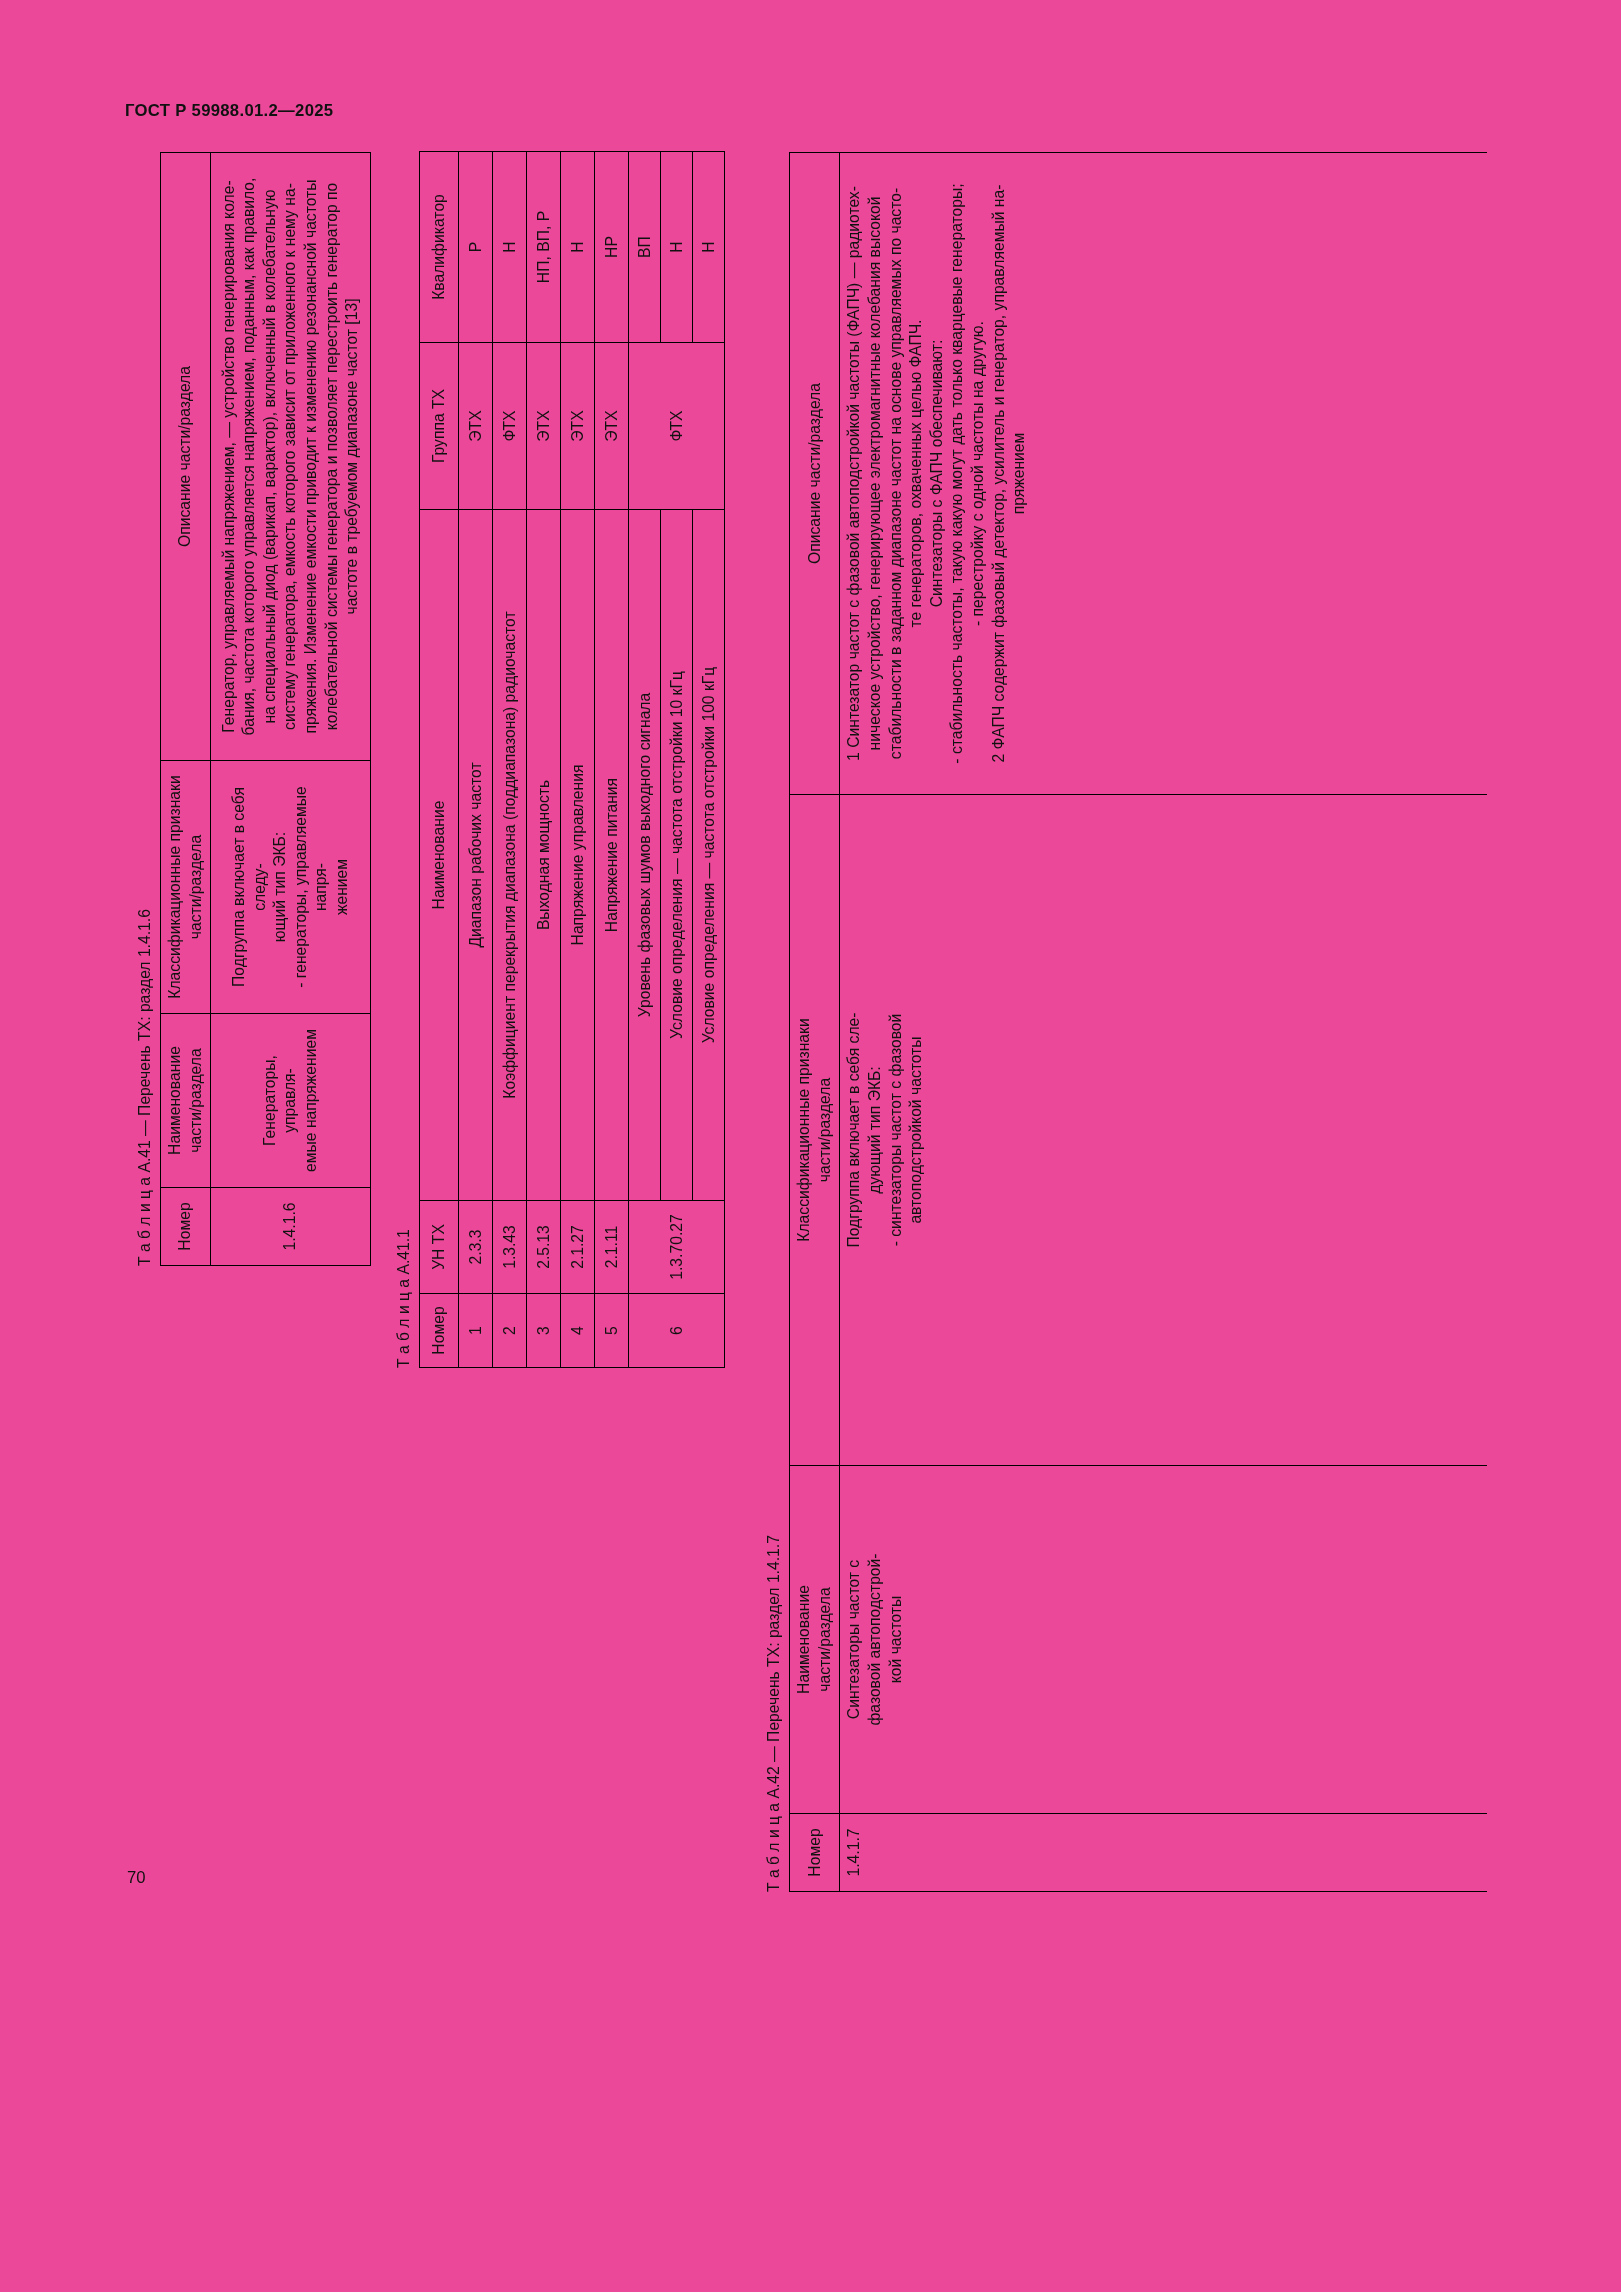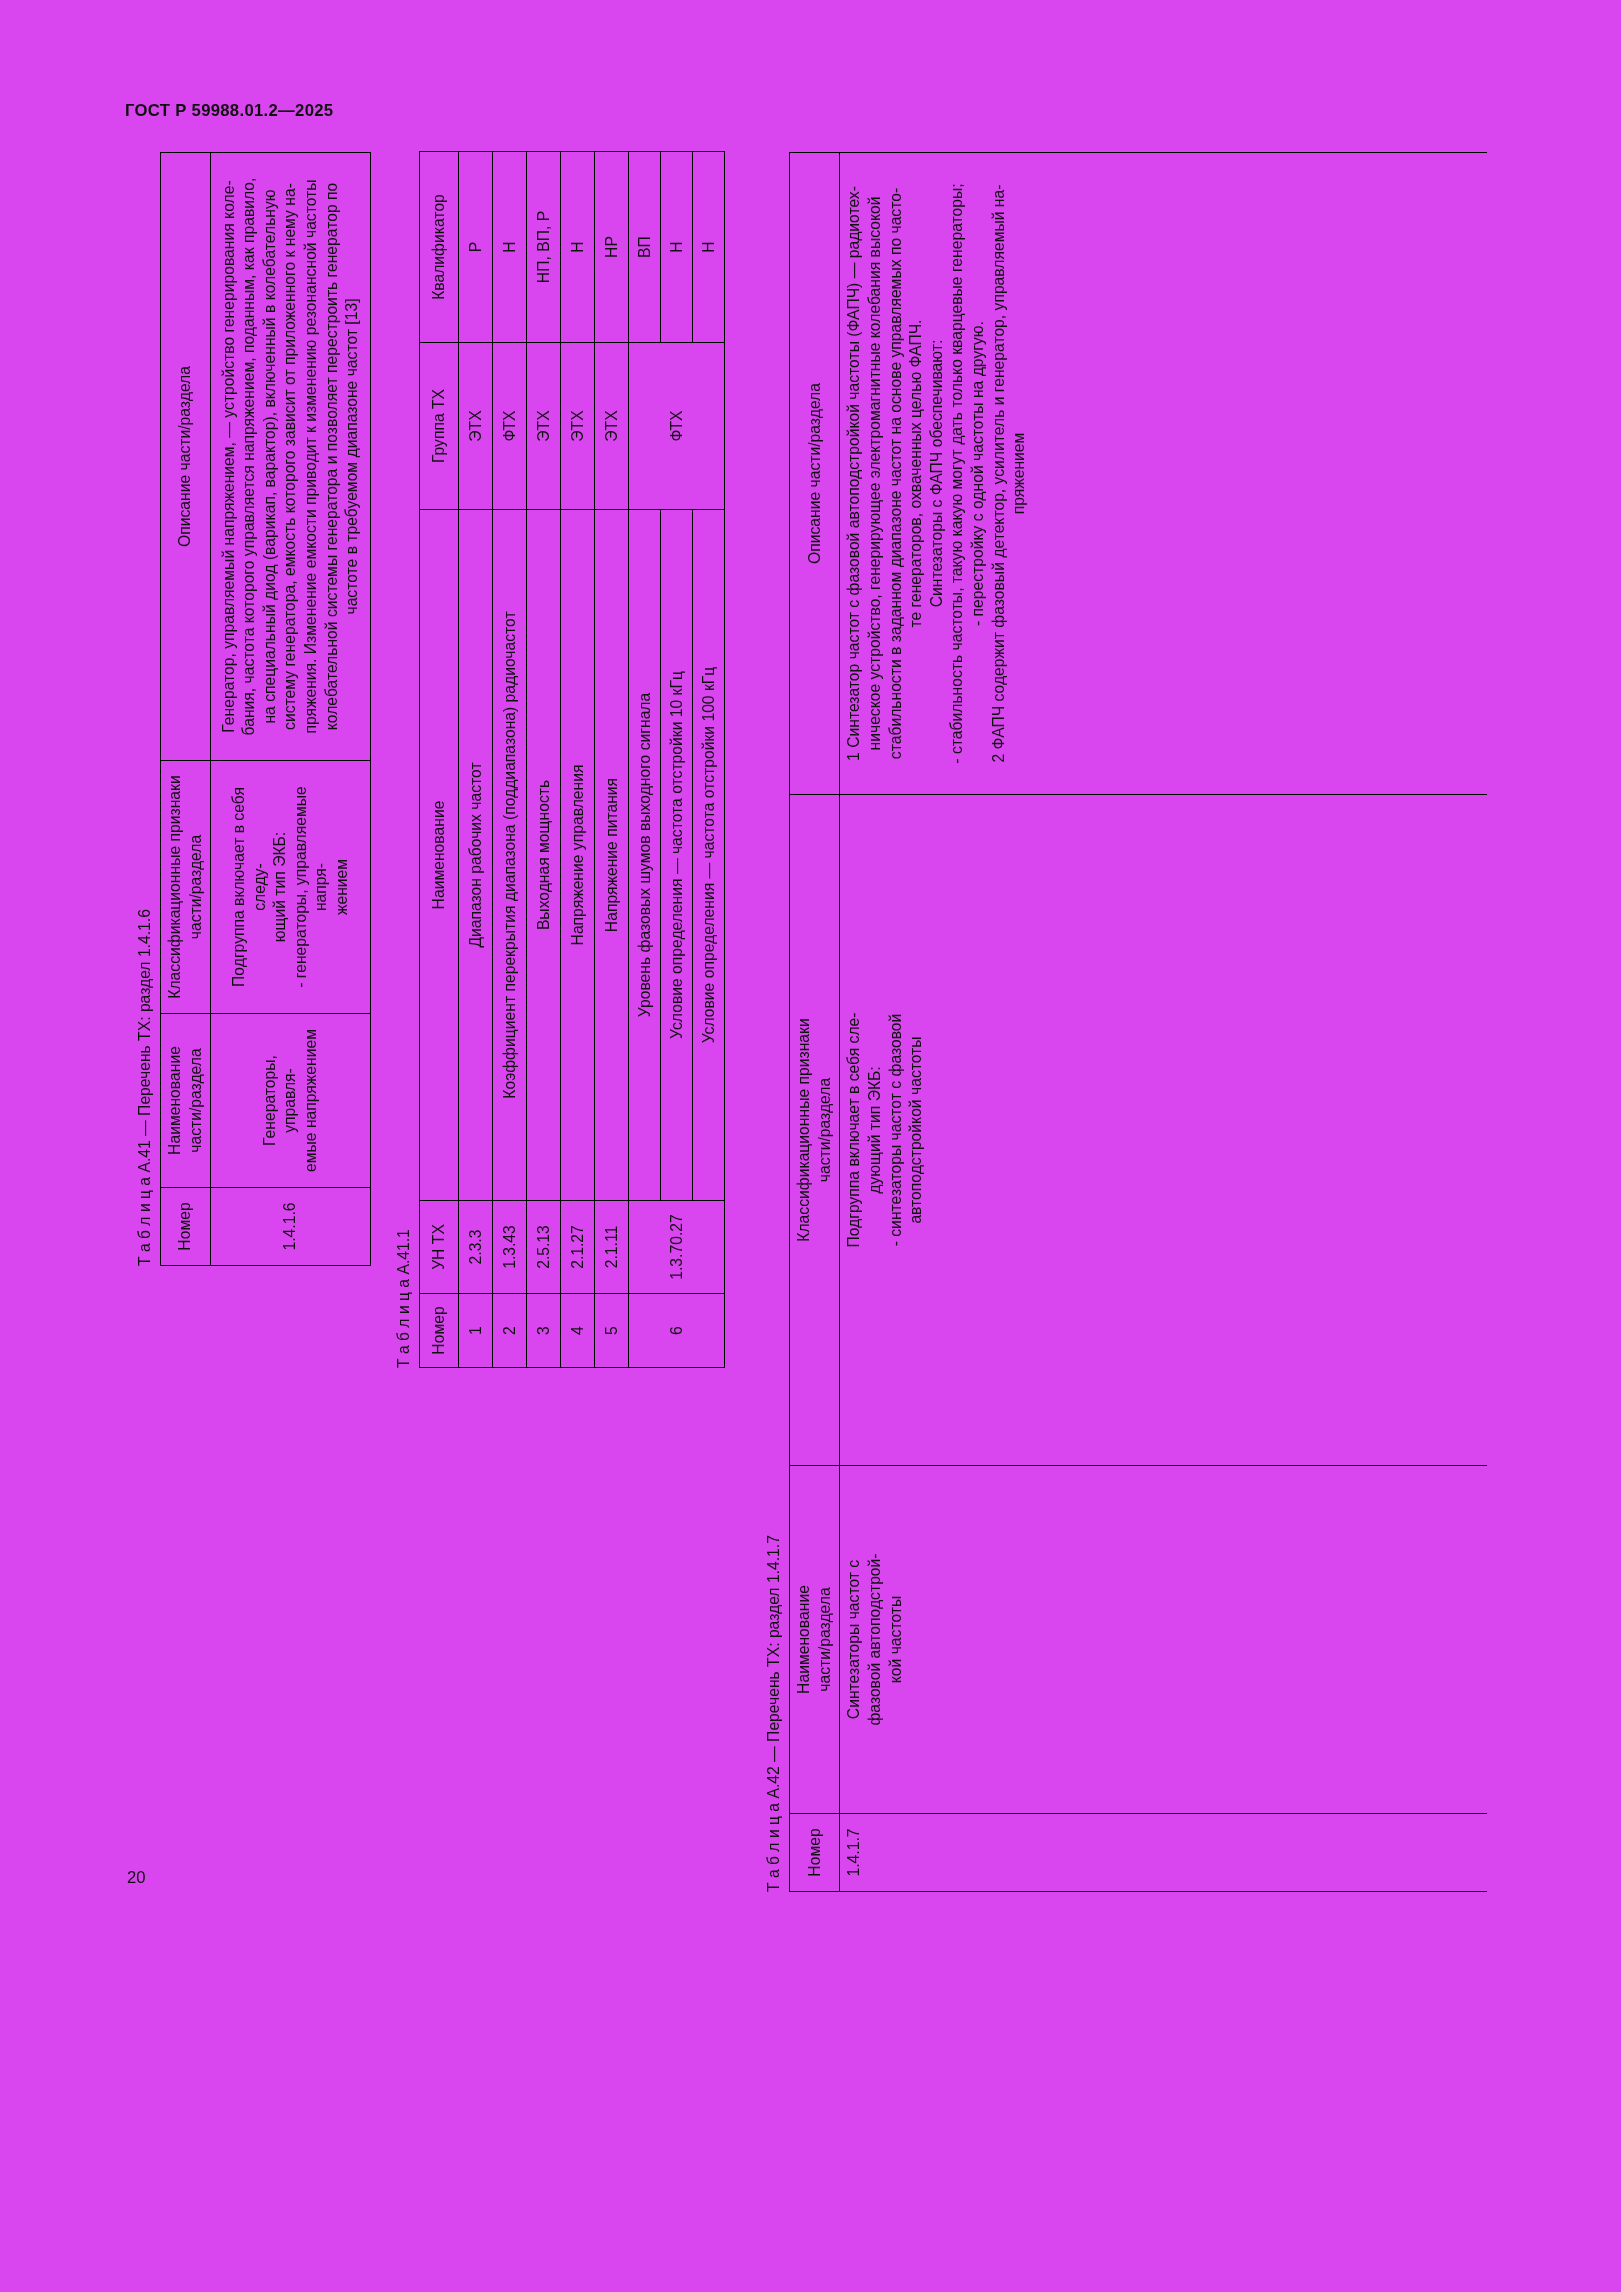--- a/index.html
+++ b/index.html
@@ -1,20 +1,20 @@
 <!DOCTYPE html>
 <html><head>
 <meta charset="utf-8">
 <title>ГОСТ Р 59988.01.2—2025 — стр. 40</title>
 <style>
   * { margin:0; padding:0; box-sizing:border-box; }
   html,body { background:#e8e8e8; }
   body { width:1621px; height:2293px; position:relative; overflow:hidden;
          font-family:"Liberation Sans","DejaVu Sans",sans-serif; color:#111; }
-  .page { position:absolute; inset:0; background:#d946ef; }
+  .page { position:absolute; inset:0; background:#ec4899; }
   .doc-header { position:absolute; left:125px; top:101px; font-size:16.7px; font-weight:bold;
                 letter-spacing:0.3px; white-space:pre-line; }
   .page-num { position:absolute; left:127px; top:1868px; font-size:16.7px; }
 
   
   .rot { position:absolute; left:127px; top:1892px; width:1740px; height:1358px;
          transform:rotate(-90deg); transform-origin:0 0; }
   .block { position:absolute; }
   .blockA { left:626px; top:7.8px;   width:1113px; }
   .blockB { left:524px; top:267px; width:1215px; }
@@ -29,21 +29,21 @@
   .tl { text-align:left; }
   
   .cutoff td { border-bottom:none; height:647px; vertical-align:top; }
 </style>
 </head>
 <body>
 
 <div class="page">
 
   <div class="doc-header">ГОСТ Р 59988.01.2—2025</div>
-  <div class="page-num">20</div>
+  <div class="page-num">70</div>
 
   <div class="rot">
 
     <div class="block blockA">
       <div class="tbl-title">Т а б л и ц а  А.41 — Перечень ТХ: раздел 1.4.1.6</div>
       <table class="tbl" style="width:1113px">
         <colgroup>
             <col style="width:78px">
             <col style="width:174px">
             <col style="width:253px">

